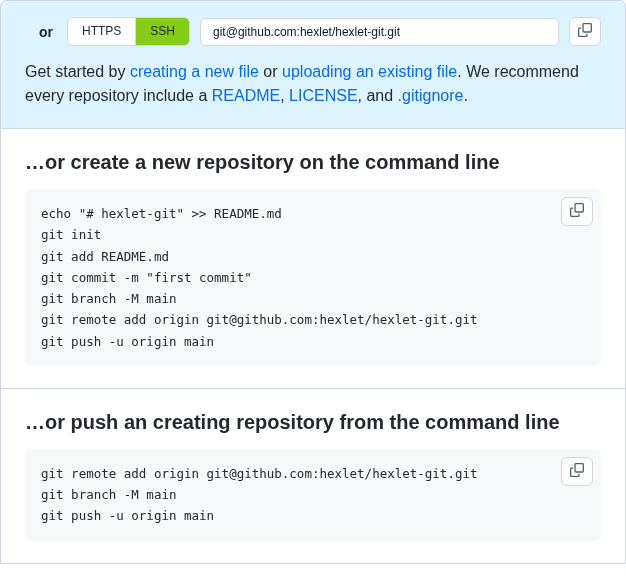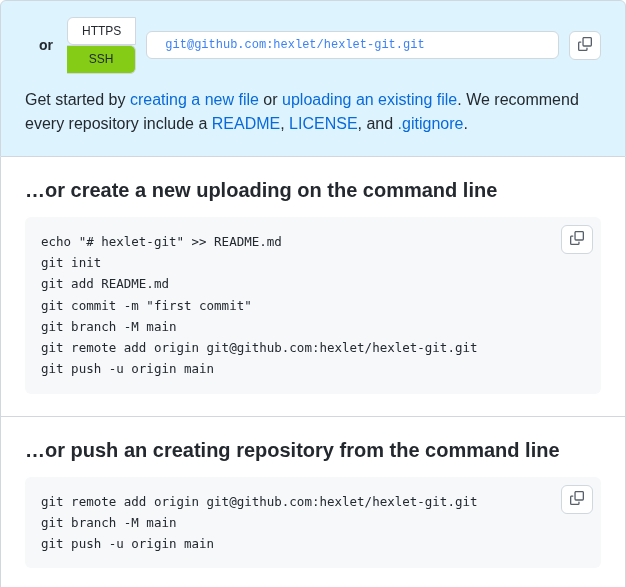--- a/index.html
+++ b/index.html
@@ -42,21 +42,20 @@
     }
     .or-text {
       font-size: 14px;
       font-weight: 600;
       margin-right: 14px;
       margin-left: 14px;
     }
     .btn-group {
       display: flex;
       margin-right: 10px;
-      flex-direction: column;
     }
     .btn {
       border: 1px solid #d0d7de;
       background: #ffffff;
       font-size: 12px;
       font-weight: 500;
       padding: 6px 14px;
       cursor: pointer;
       color: #24292f;
       line-height: 1.2;
@@ -69,24 +68,24 @@
       border-left: none;
     }
     .btn.selected {
       background: #84cc16;
     }
     .url-input {
       flex: 1;
       border: 1px solid #d0d7de;
       border-radius: 6px;
       background: #ffffff;
-      font-family: Liberation Mono, monospace;
+      font-family: Liberation Sans, sans-serif;
       font-size: 12px;
-      padding: 6px 18px;
-      color: #3b82f6;
+      padding: 6px 12px;
+      color: #0f172a;
       margin-right: 10px;
     }
     .copy-btn {
       border: 1px solid #d0d7de;
       background: #ffffff;
       border-radius: 6px;
       padding: 5px 8px;
       cursor: pointer;
       display: flex;
       align-items: center;
@@ -160,21 +159,21 @@
           </svg>
       </span>
     </button>
   </div>
   <p class="help-text">
     <span>Get started by </span><a>creating a new file</a><span> or </span><a>uploading an existing file</a><span>. We recommend every repository include a </span><a>README</a><span>, </span><a>LICENSE</a><span>, and </span><a>.gitignore</a><span>.</span>
   </p>
 </div>
 
 <div class="panel-white">
-  <h2>…or create a new uploading on the command line</h2>
+  <h2>…or create a new repository on the command line</h2>
   <div class="code-wrapper">
     <div class="code-block">echo "# hexlet-git" &gt;&gt; README.md
 git init
 git add README.md
 git commit -m "first commit"
 git branch -M main
 git remote add origin git@github.com:hexlet/hexlet-git.git
 git push -u origin main</div>
     <button class="code-copy">
       <span>

